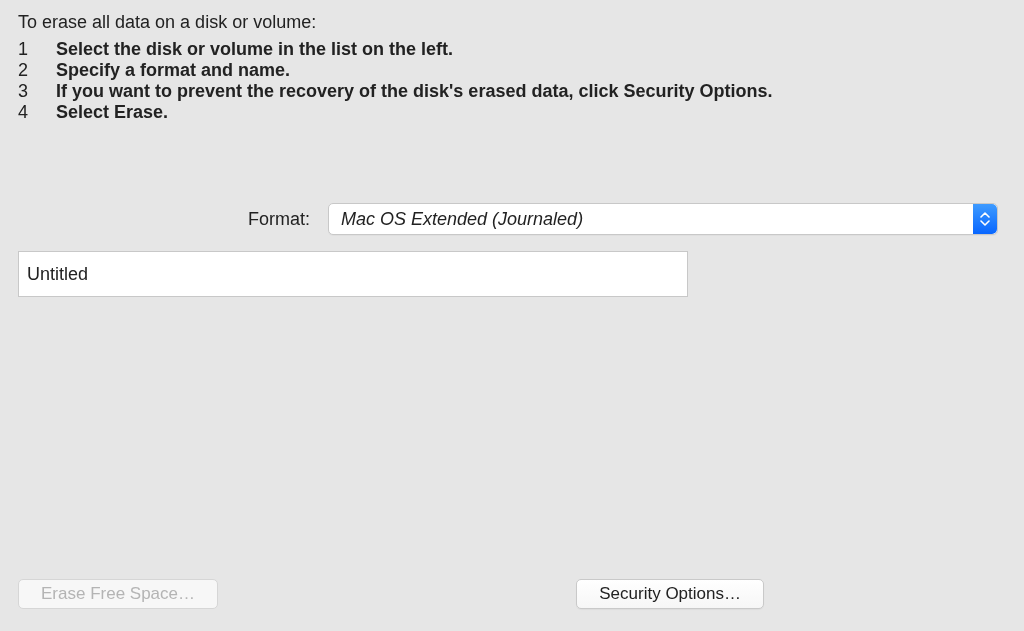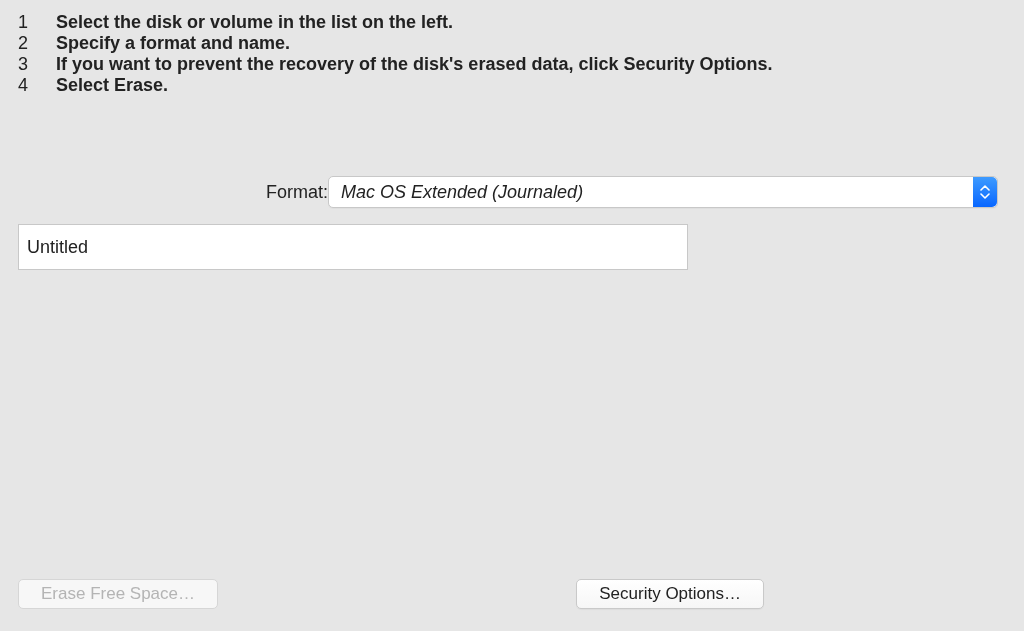--- a/index.html
+++ b/index.html
@@ -29,20 +29,21 @@
       flex-direction: column;
       gap: 16px;
     }
     .form-row {
       display: flex;
       align-items: center;
     }
     .form-label {
       width: 310px;
       text-align: right;
+      padding-right: 18px;
       flex-shrink: 0;
     }
     .popup {
       position: relative;
       flex: 1;
       max-width: 670px;
       height: 32px;
       background: #ffffff;
       border: 1px solid #c8c8c8;
       border-radius: 5px;
@@ -110,20 +111,21 @@
       box-shadow: none;
     }
     .spacer { flex: 1; }
     .gap { width: 14px; flex-shrink: 0; }
     .right-gap { width: 228px; flex-shrink: 0; }
   </style>
 </head>
 <body>
 
 <div class="content">
+  <div class="intro">To erase all data on a disk or volume:</div>
 
   <div class="steps">
     <div class="step-row">
       <div class="step-num">1</div>
       <div class="step-text">Select the disk or volume in the list on the left.</div>
     </div>
     <div class="step-row">
       <div class="step-num">2</div>
       <div class="step-text">Specify a format and name.</div>
     </div>

